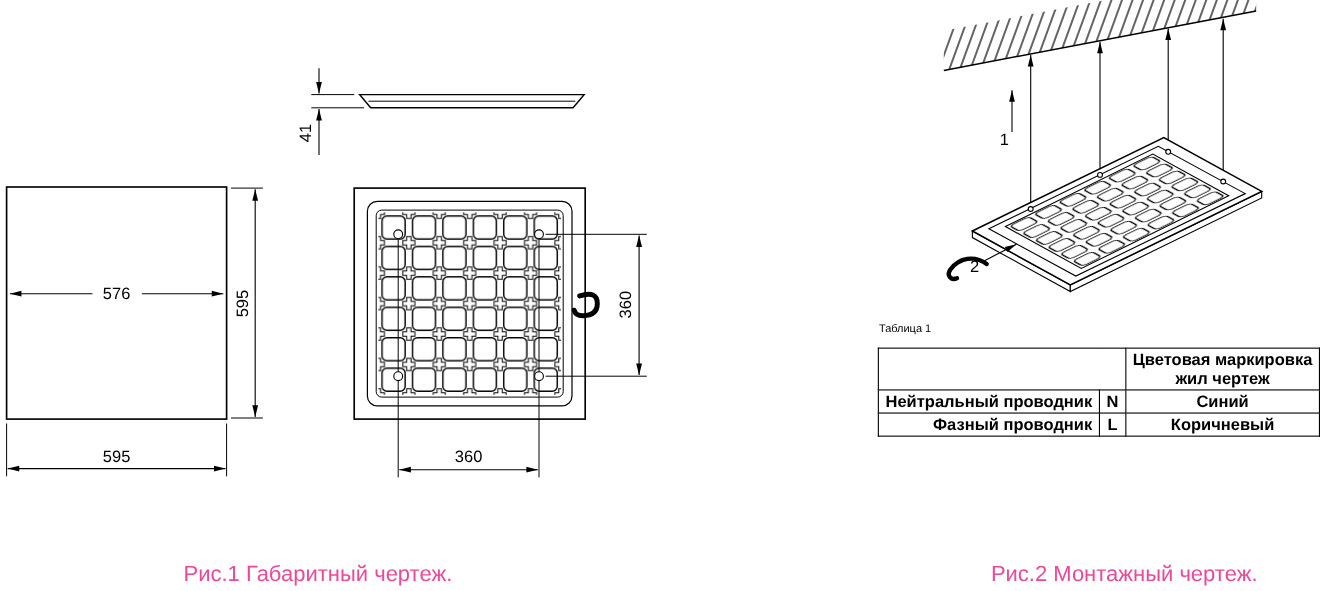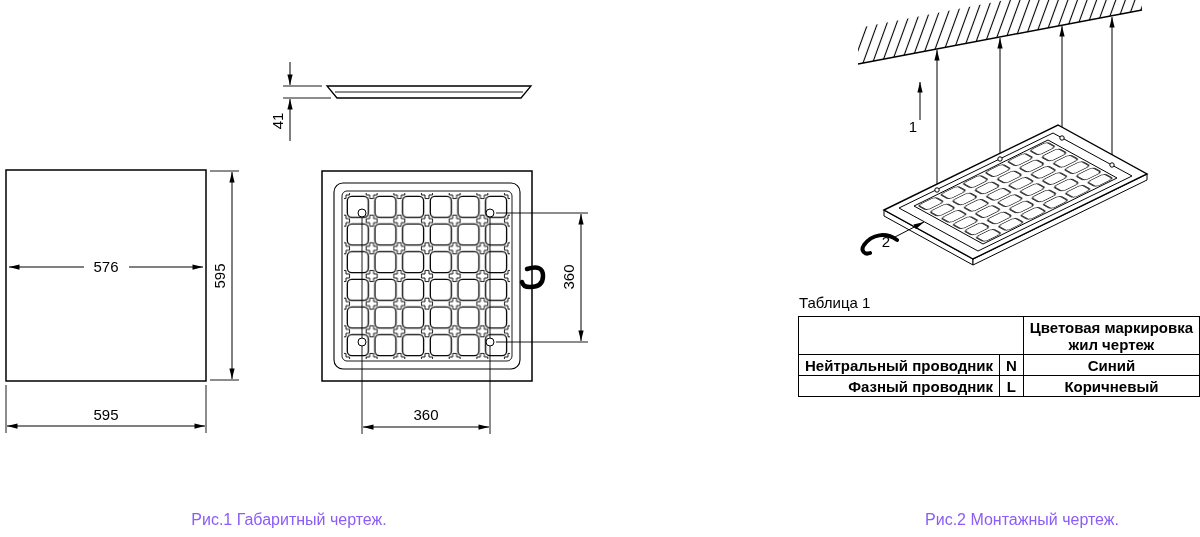--- a/index.html
+++ b/index.html
@@ -3,26 +3,26 @@
 <meta charset="utf-8">
 <style>
   * { margin:0; padding:0; box-sizing:border-box; }
   html,body { background:#fff; }
   .canvas {
     position:relative; width:1200px; height:537px; background:#ffffff;
     font-family:"Liberation Sans", sans-serif; color:#000; overflow:hidden;
   }
   .canvas svg { position:absolute; left:0; top:0; }
   .caption {
-    position:absolute; top:511px; font-size:16px; white-space:nowrap;
-    transform:translateX(-50%); color:#8b5cf6;
+    position:absolute; top:511px; font-size:20px; white-space:nowrap;
+    transform:translateX(-50%); color:#ec4899;
   }
   #cap1 { left:289px; }
   #cap2 { left:1022px; }
-  .table-title { position:absolute; left:799px; top:294px; font-size:15px; color:#000; }
+  .table-title { position:absolute; left:799px; top:294px; font-size:10px; color:#000; }
   table.wiring {
     position:absolute; left:798px; top:316px; border-collapse:collapse;
     font-size:15px; color:#000; background:#fff; table-layout:fixed;
   }
   table.wiring td, table.wiring th {
     border:1px solid #000; font-weight:bold; padding:0 6px; background:#fff;
     overflow:hidden; white-space:nowrap;
   }
   table.wiring tr.hdr td, table.wiring tr.hdr th { height:38px; text-align:center; line-height:17px; }
   td.name { width:216px; text-align:right; height:21px; }

